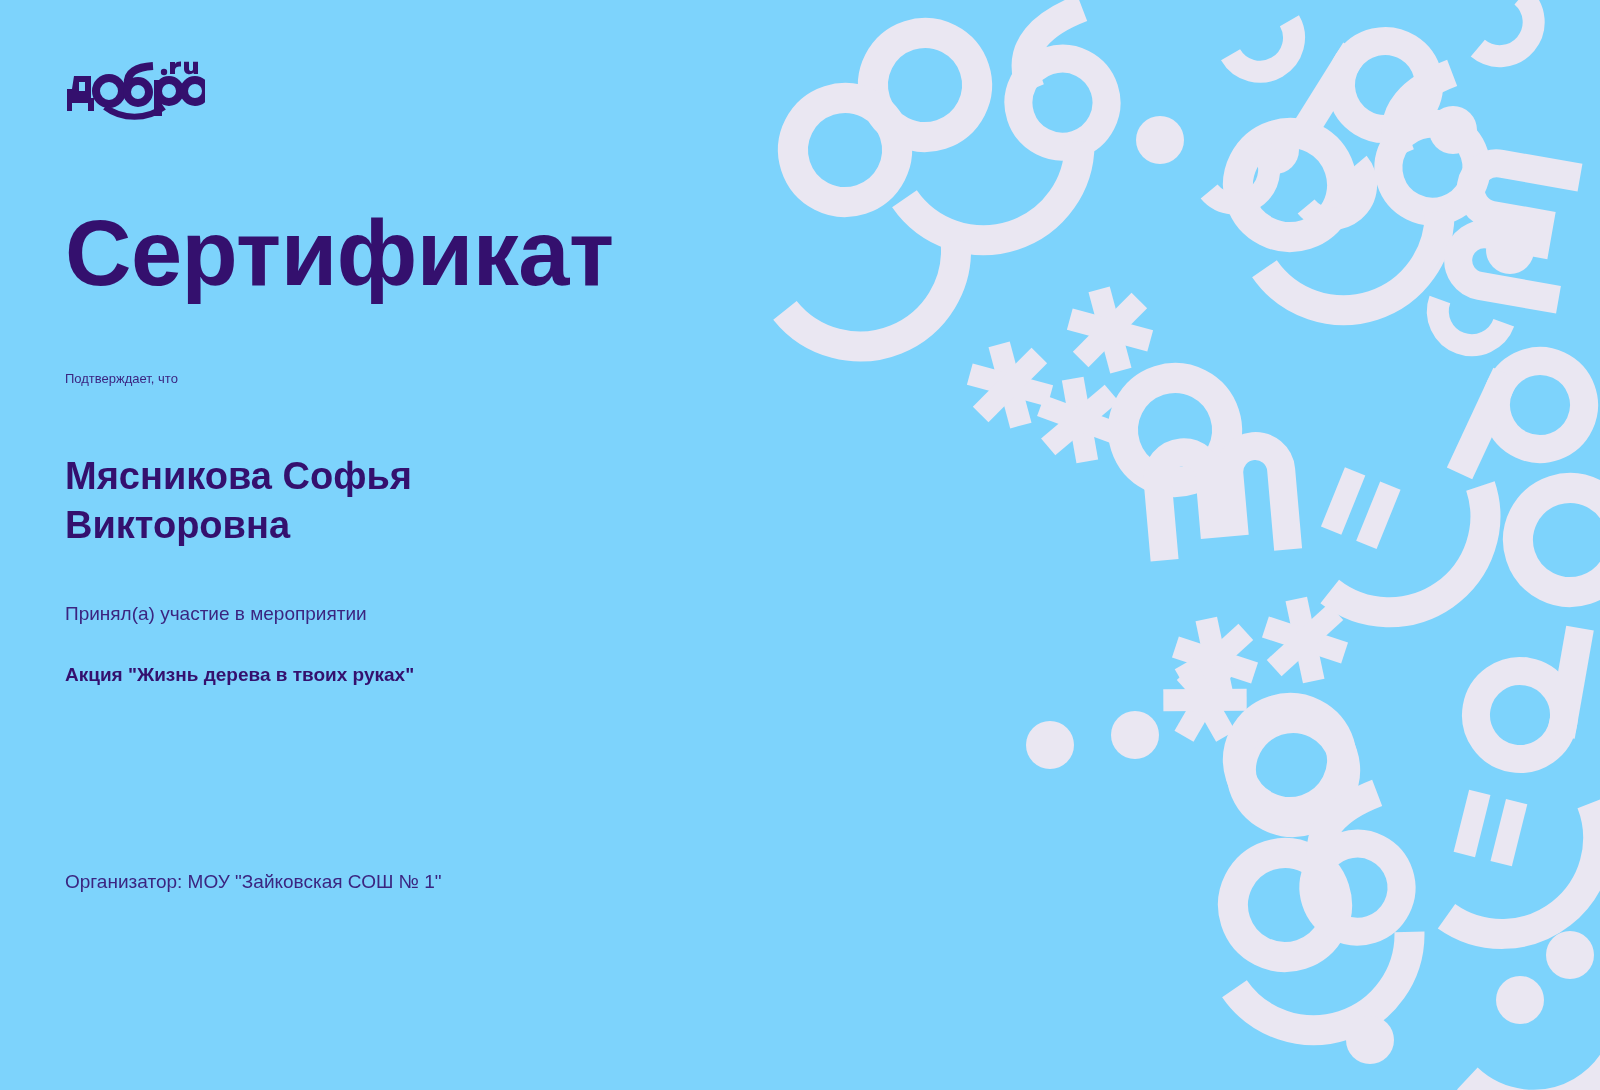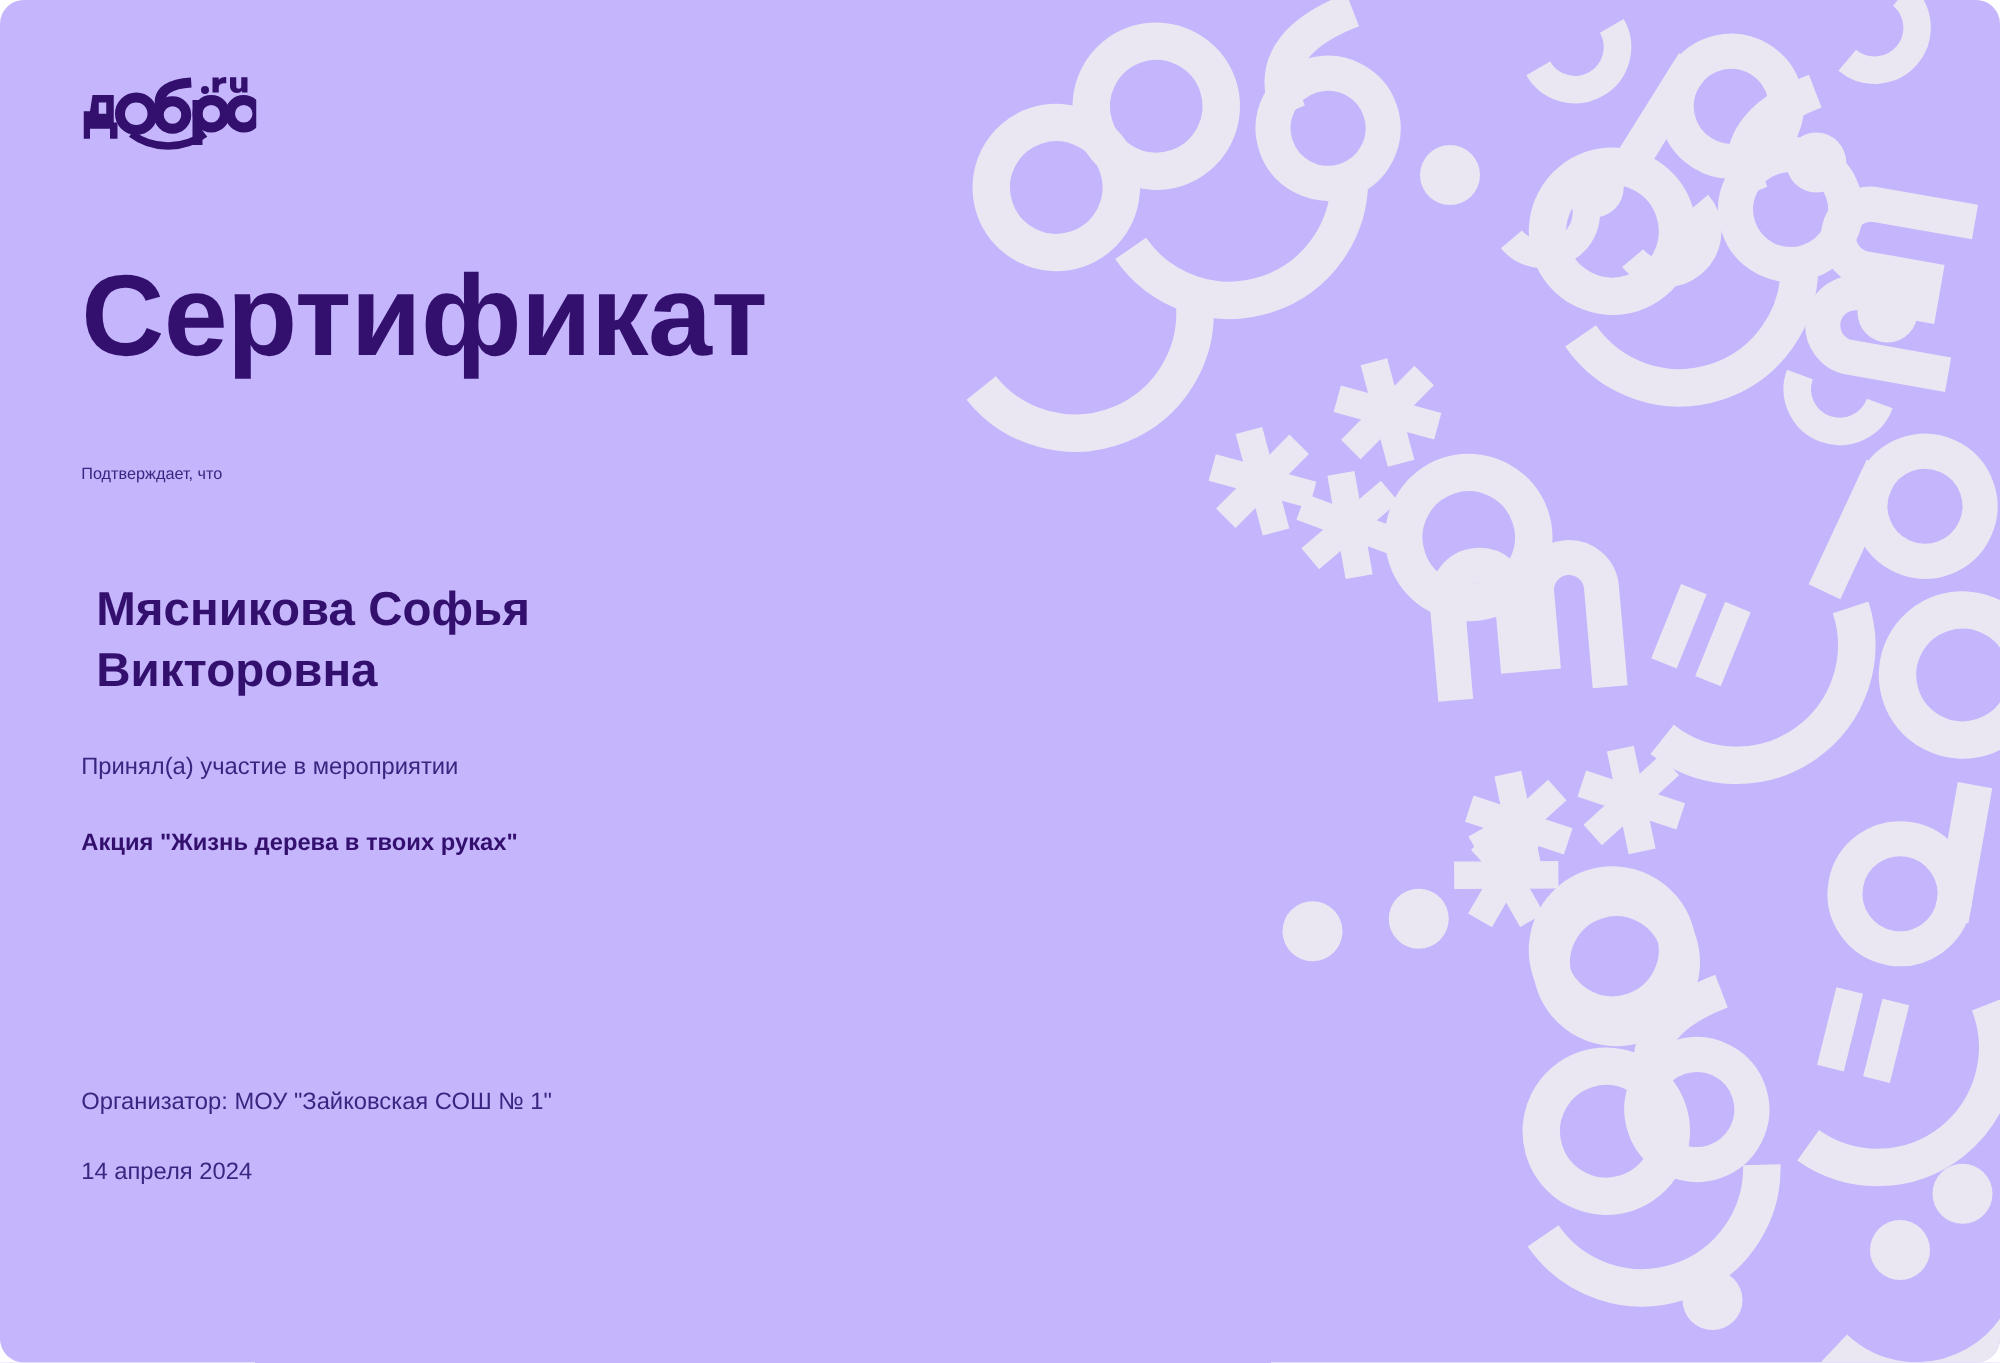--- a/index.html
+++ b/index.html
@@ -8,23 +8,22 @@
     padding: 0;
     background: #ffffff;
   }
   body {
     font-family: "Liberation Sans", "DejaVu Sans", sans-serif;
   }
   .certificate {
     position: relative;
     width: 1600px;
     height: 1090px;
-    background: #c4b5fd;
+    background: #7dd3fc;
     overflow: hidden;
-    border-radius: 19px;
   }
 
   
   .pattern-layer {
     position: absolute;
     inset: 0;
     pointer-events: none;
     z-index: 0;
   }
   .pattern-svg {
@@ -76,21 +75,21 @@
     font-size: 13px;
     line-height: 1.4;
     font-weight: 400;
     color: #3b2580;
   }
 
   .recipient-name {
     position: absolute;
     left: 0;
     top: 452px;
-    margin: 12px;
+    margin: 0;
     width: 560px;
     font-size: 38px;
     line-height: 1.28;
     font-weight: 700;
     color: #34106e;
   }
 
   .participation-line {
     position: absolute;
     left: 0;
@@ -284,17 +283,16 @@
 
     <p class="recipient-name">Мясникова Софья Викторовна</p>
 
     <p class="participation-line">Принял(а) участие в мероприятии</p>
 
     <p class="event-title">Акция "Жизнь дерева в твоих руках"</p>
 
     <p class="organizer-line">Организатор: МОУ "Зайковская СОШ № 1"</p>
 
     <div class="meta-block">
-      <div>14 апреля 2024</div>
     </div>
 
   </div>
 </div>
 
 </body></html>

